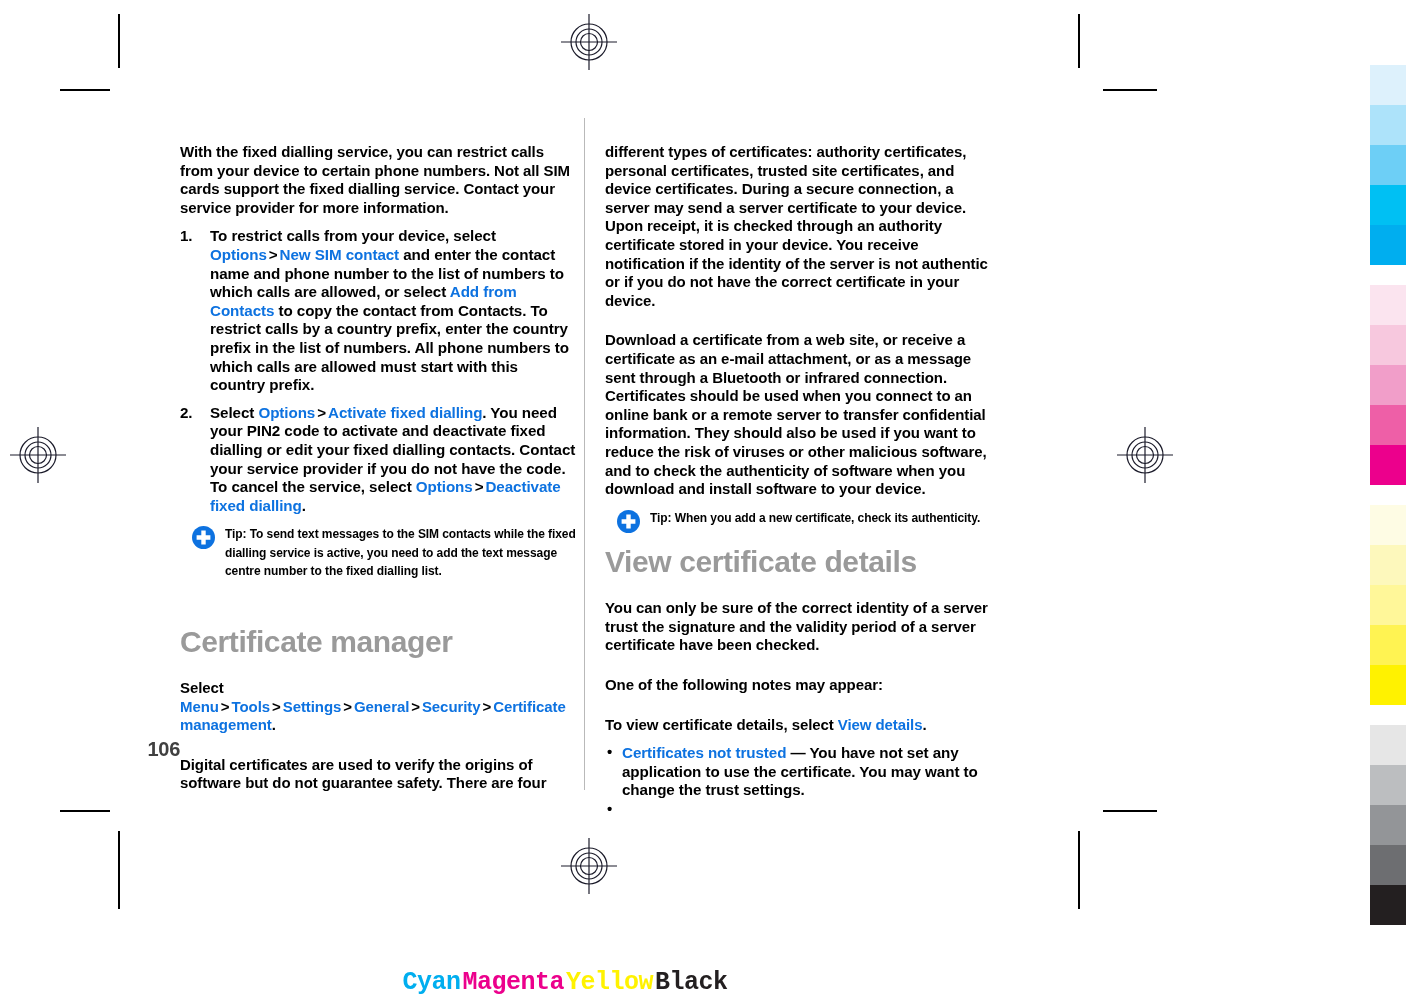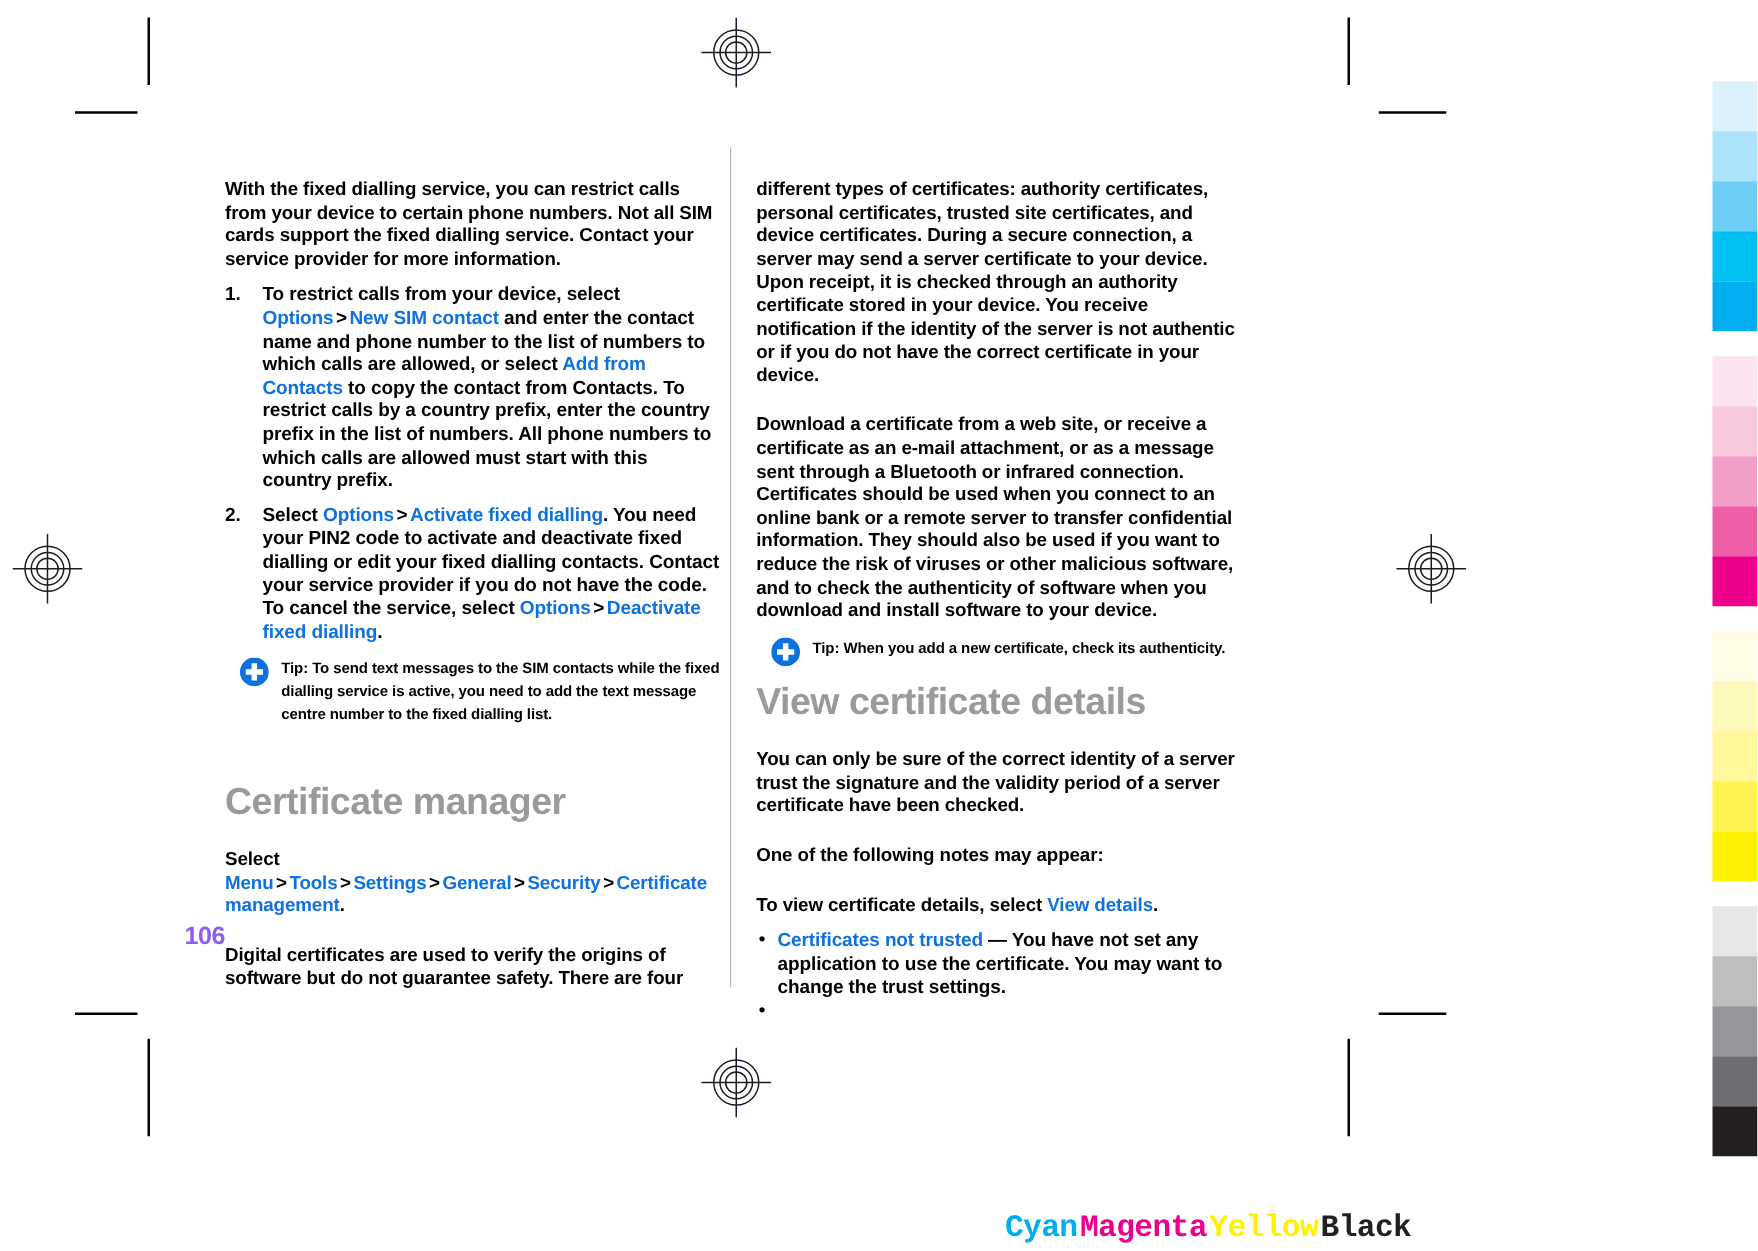--- a/index.html
+++ b/index.html
@@ -46,21 +46,21 @@
   }
 
   .folio {
     position: absolute;
     left: 18px;
     top: 638px;
     width: 62px;
     text-align: right;
     font-size: 20px;
     font-weight: bold;
-    color: #8b5cf6;
+    color: #404040;
     letter-spacing: -0.3px;
   }
 
   .column {
     position: absolute;
     top: 22px;
     width: 396px;
   }
   .col-left  { left: 80px; }
   .col-right { left: 505px; }
@@ -160,21 +160,21 @@
     height: 1001px;
   }
   .swatch { position: absolute; left: 0; width: 36px; }
 
   
   .cmyk-labels {
     position: absolute;
     left: 0;
     top: 968px;
     width: 1130px;
-    text-align: right;
+    text-align: center;
     font-family: "Liberation Mono", "DejaVu Sans Mono", monospace;
     font-size: 25px;
     font-weight: bold;
     letter-spacing: -0.5px;
     white-space: nowrap;
   }
   .cmyk-labels span { padding: 0 1px; }
 </style>
 </head>
 <body>

